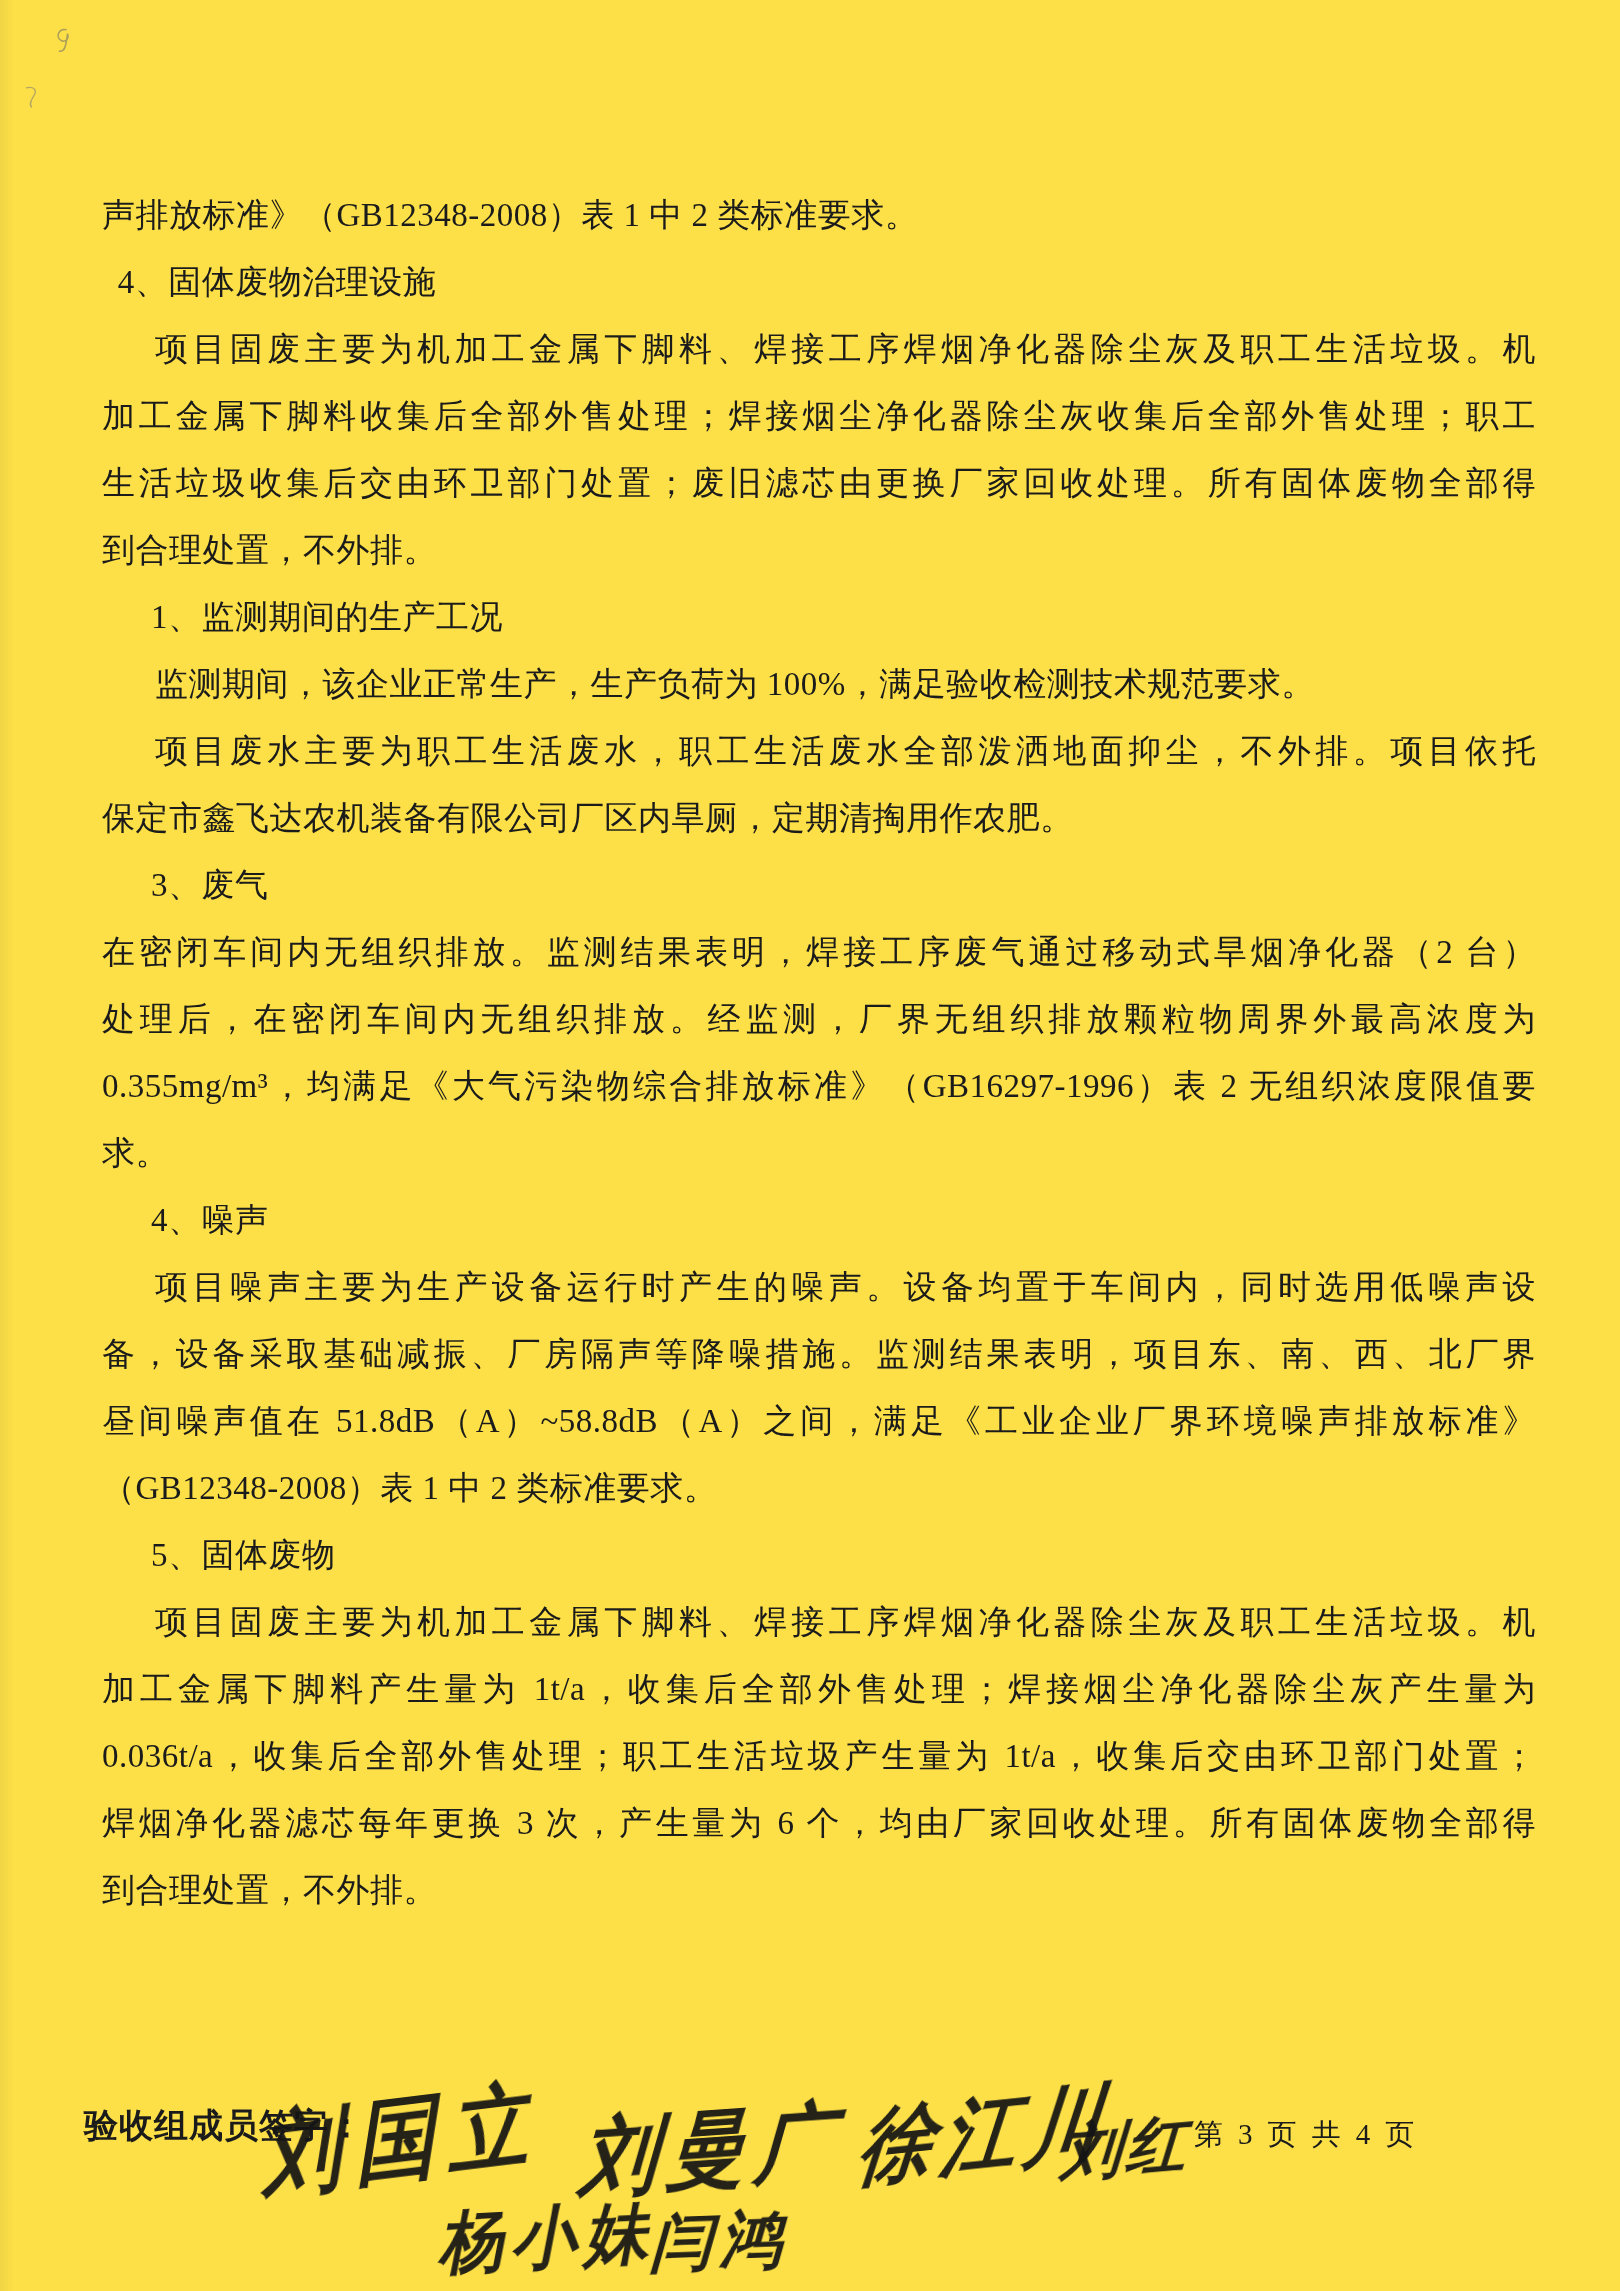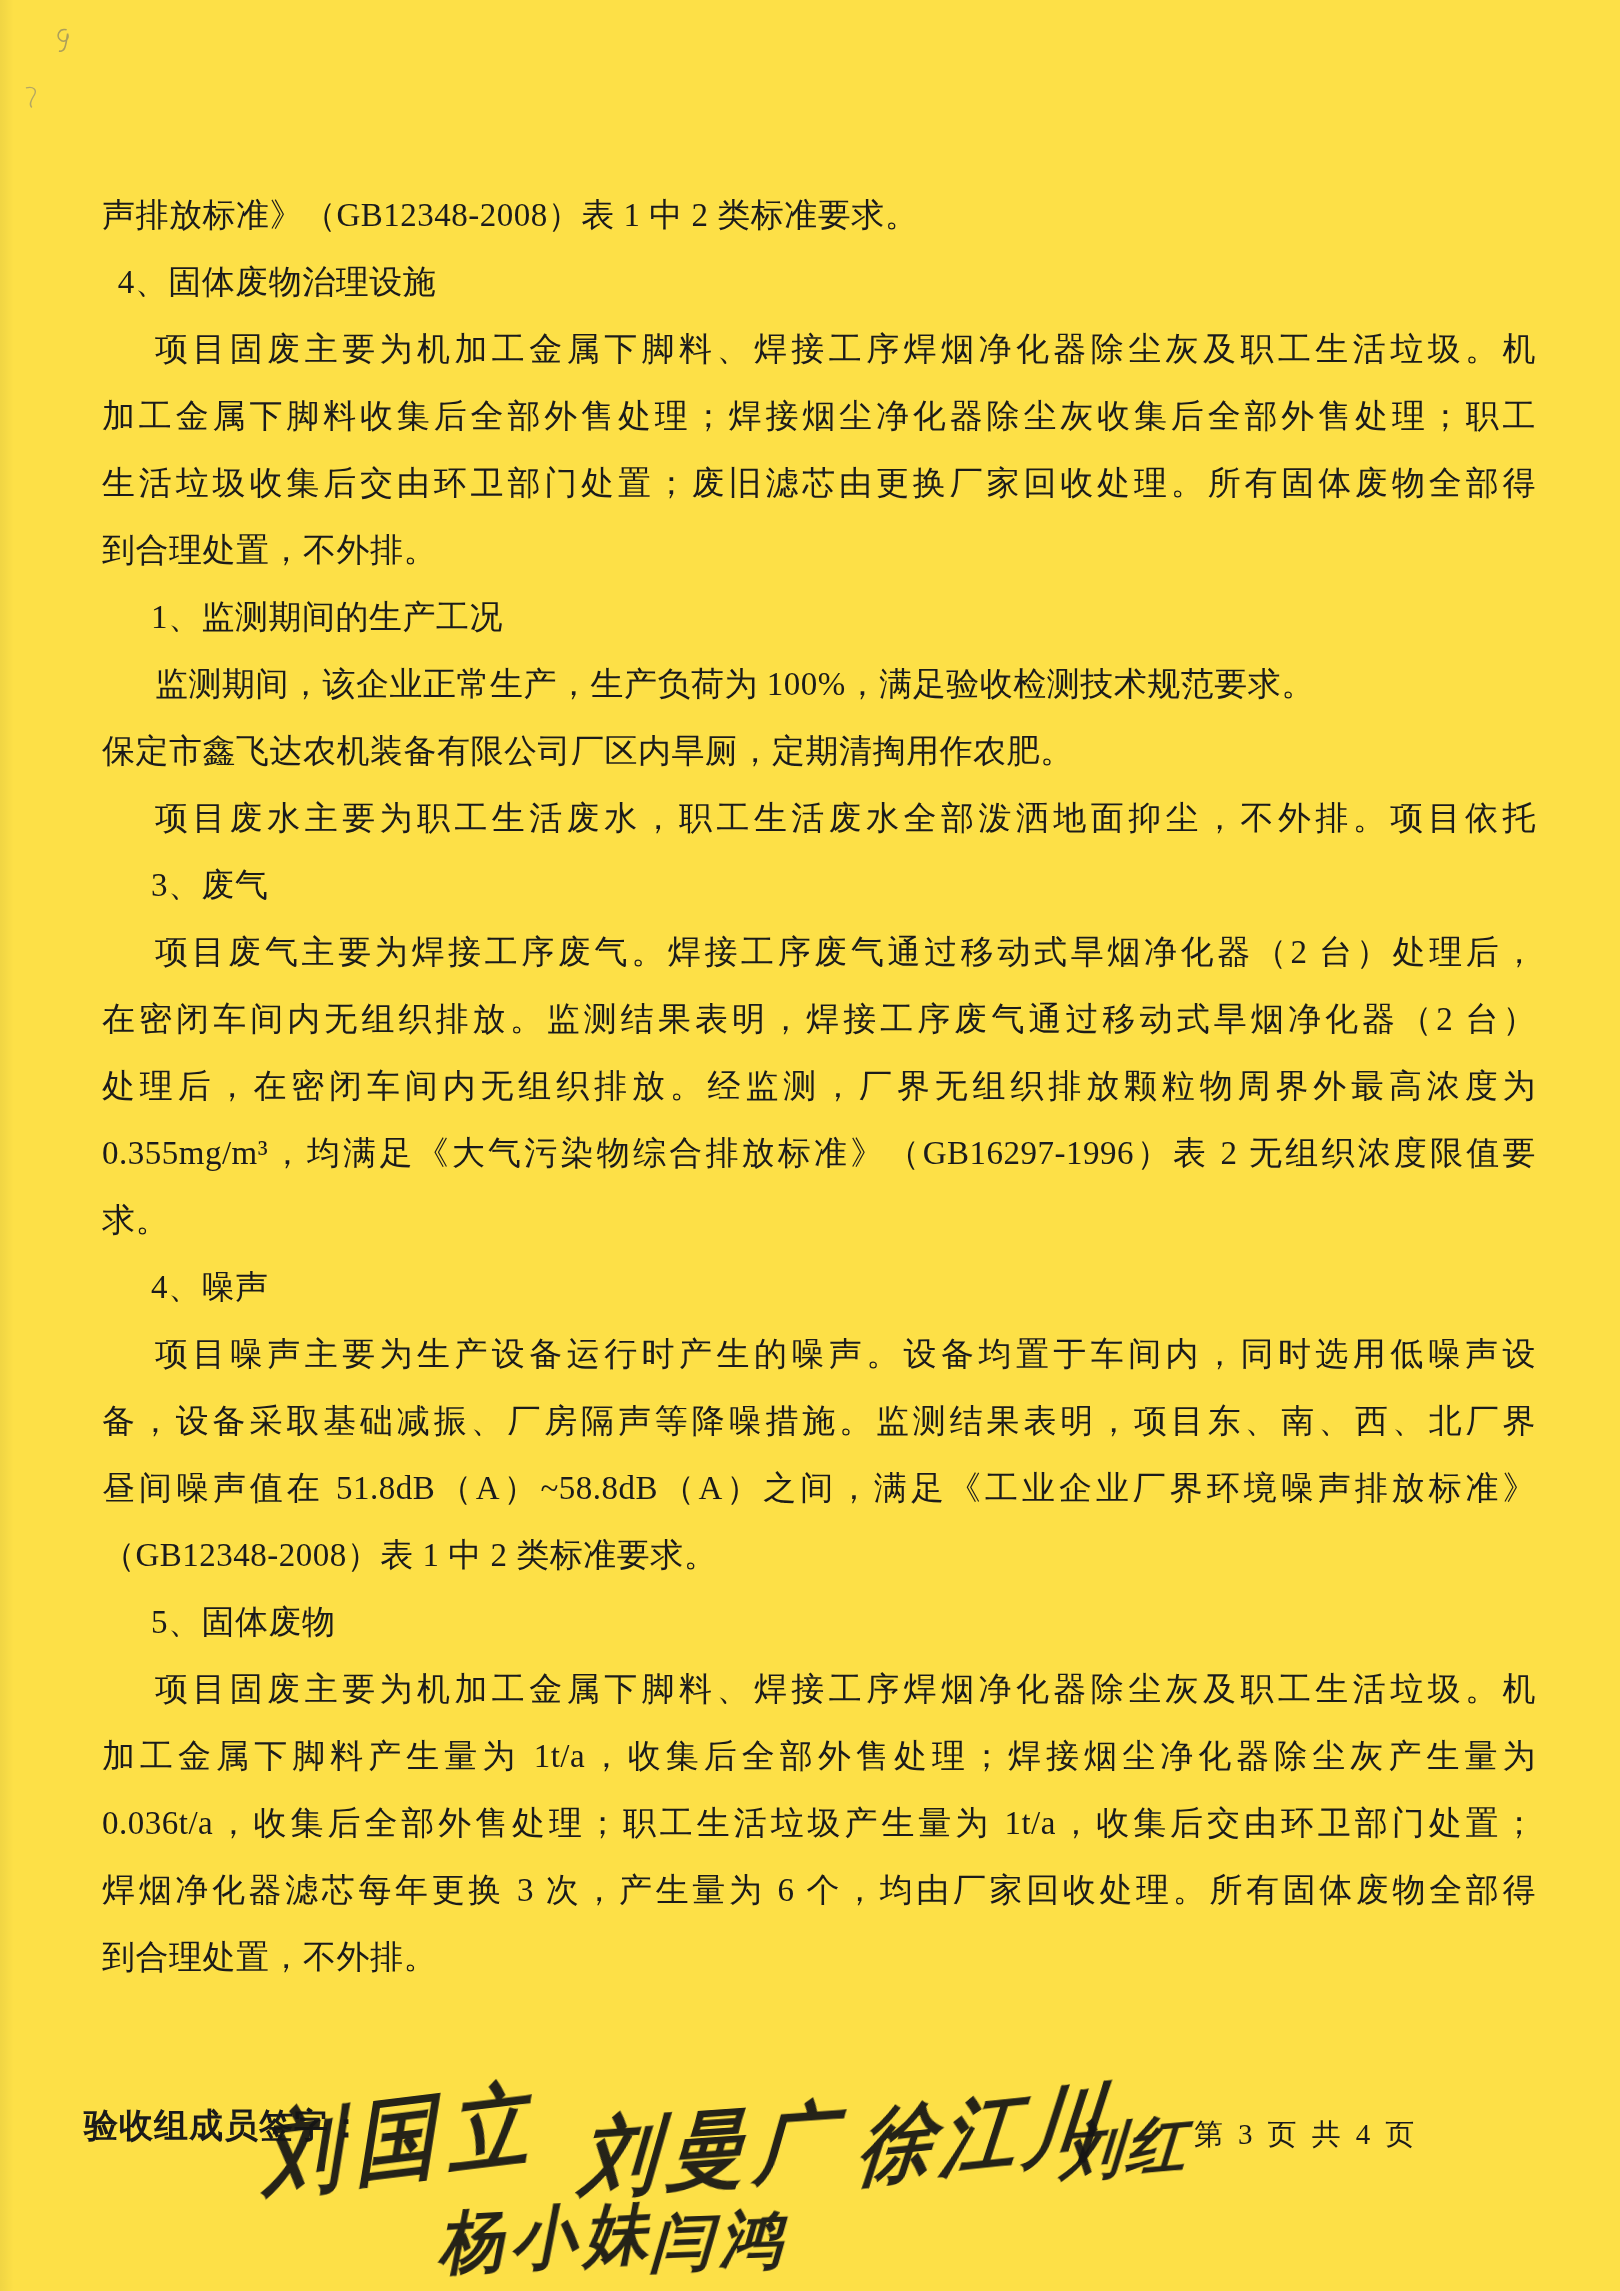--- a/index.html
+++ b/index.html
@@ -83,24 +83,23 @@
 
   <div class="content">
     <div class="line">声排放标准》（GB12348-2008）表 1 中 2 类标准要求。</div>
     <div class="line l-h ind-h1">4、固体废物治理设施</div>
     <div class="line l-full ind-p">项目固废主要为机加工金属下脚料、焊接工序焊烟净化器除尘灰及职工生活垃圾。机</div>
     <div class="line l-full">加工金属下脚料收集后全部外售处理；焊接烟尘净化器除尘灰收集后全部外售处理；职工</div>
     <div class="line l-full">生活垃圾收集后交由环卫部门处置；废旧滤芯由更换厂家回收处理。所有固体废物全部得</div>
     <div class="line">到合理处置，不外排。</div>
     <div class="line l-h ind-h3">1、监测期间的生产工况</div>
     <div class="line ind-p">监测期间，该企业正常生产，生产负荷为 100%，满足验收检测技术规范要求。</div>
+    <div class="line l-full ind-p">项目废水主要为职工生活废水，职工生活废水全部泼洒地面抑尘，不外排。项目依托</div>
     <div class="line">保定市鑫飞达农机装备有限公司厂区内旱厕，定期清掏用作农肥。</div>
-    <div class="line l-full ind-p">项目废水主要为职工生活废水，职工生活废水全部泼洒地面抑尘，不外排。项目依托</div>
     <div class="line l-h ind-h3">3、废气</div>
-    <div class="line l-full ind-p">项目废气主要为焊接工序废气。焊接工序废气通过移动式旱烟净化器（2 台）处理后，</div>
     <div class="line l-full">在密闭车间内无组织排放。监测结果表明，焊接工序废气通过移动式旱烟净化器（2 台）</div>
     <div class="line l-full">处理后，在密闭车间内无组织排放。经监测，厂界无组织排放颗粒物周界外最高浓度为</div>
     <div class="line l-full">0.355mg/m³，均满足《大气污染物综合排放标准》（GB16297-1996）表 2 无组织浓度限值要</div>
     <div class="line">求。</div>
     <div class="line l-h ind-h3">4、噪声</div>
     <div class="line l-full ind-p">项目噪声主要为生产设备运行时产生的噪声。设备均置于车间内，同时选用低噪声设</div>
     <div class="line l-full">备，设备采取基础减振、厂房隔声等降噪措施。监测结果表明，项目东、南、西、北厂界</div>
     <div class="line l-full">昼间噪声值在 51.8dB（A）~58.8dB（A）之间，满足《工业企业厂界环境噪声排放标准》</div>
     <div class="line">（GB12348-2008）表 1 中 2 类标准要求。</div>
     <div class="line l-h ind-h3">5、固体废物</div>

